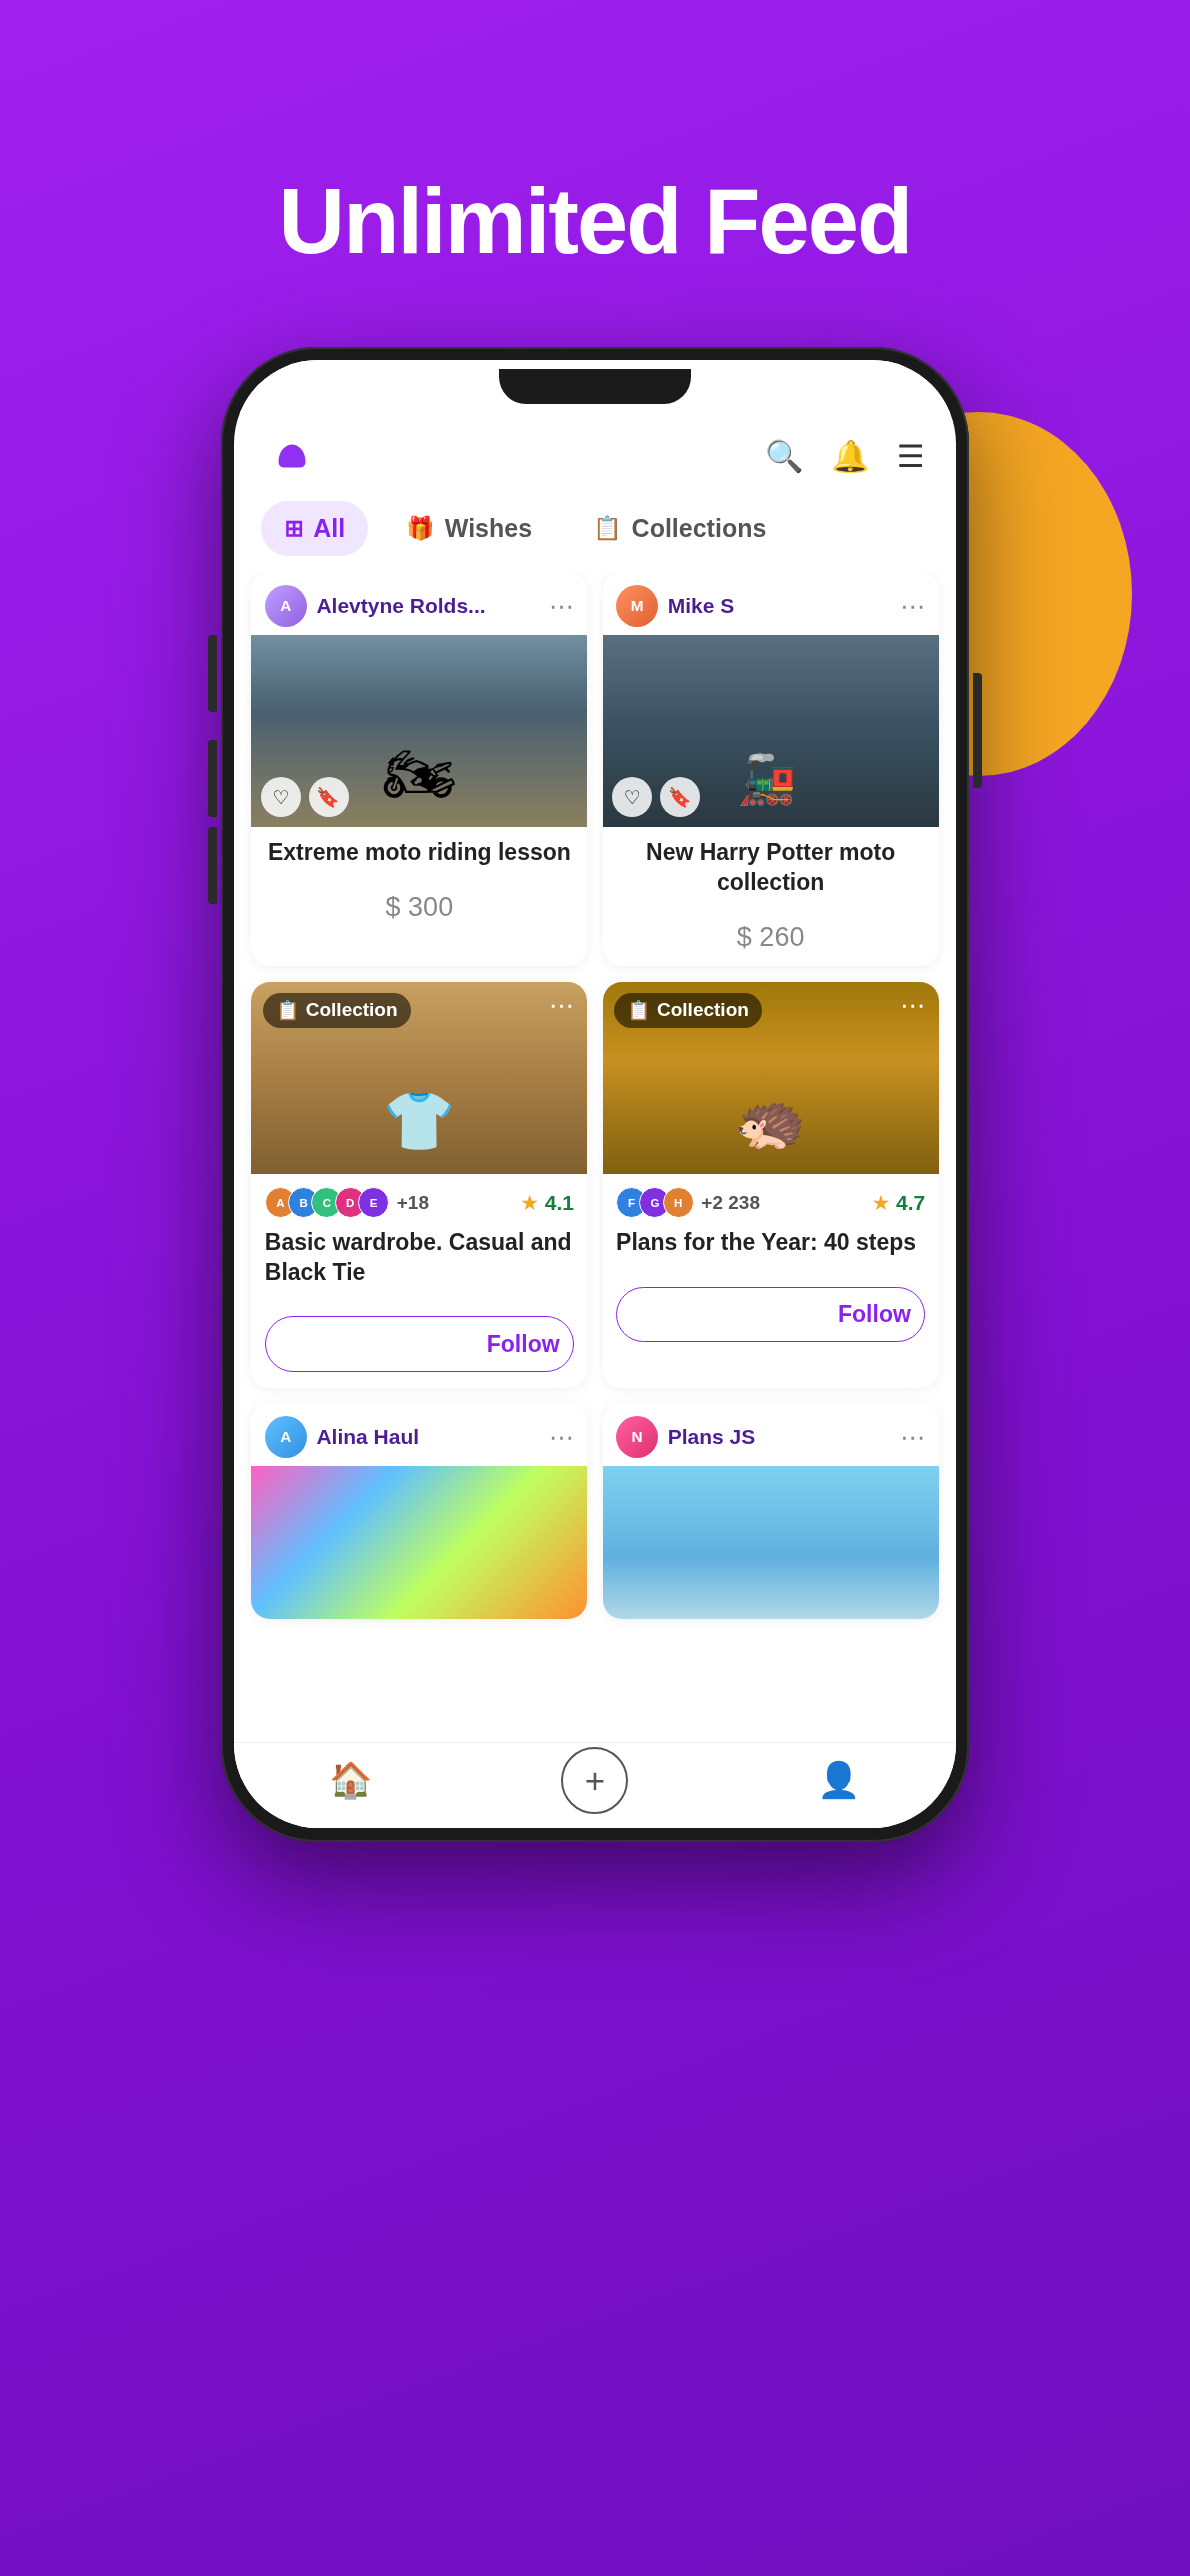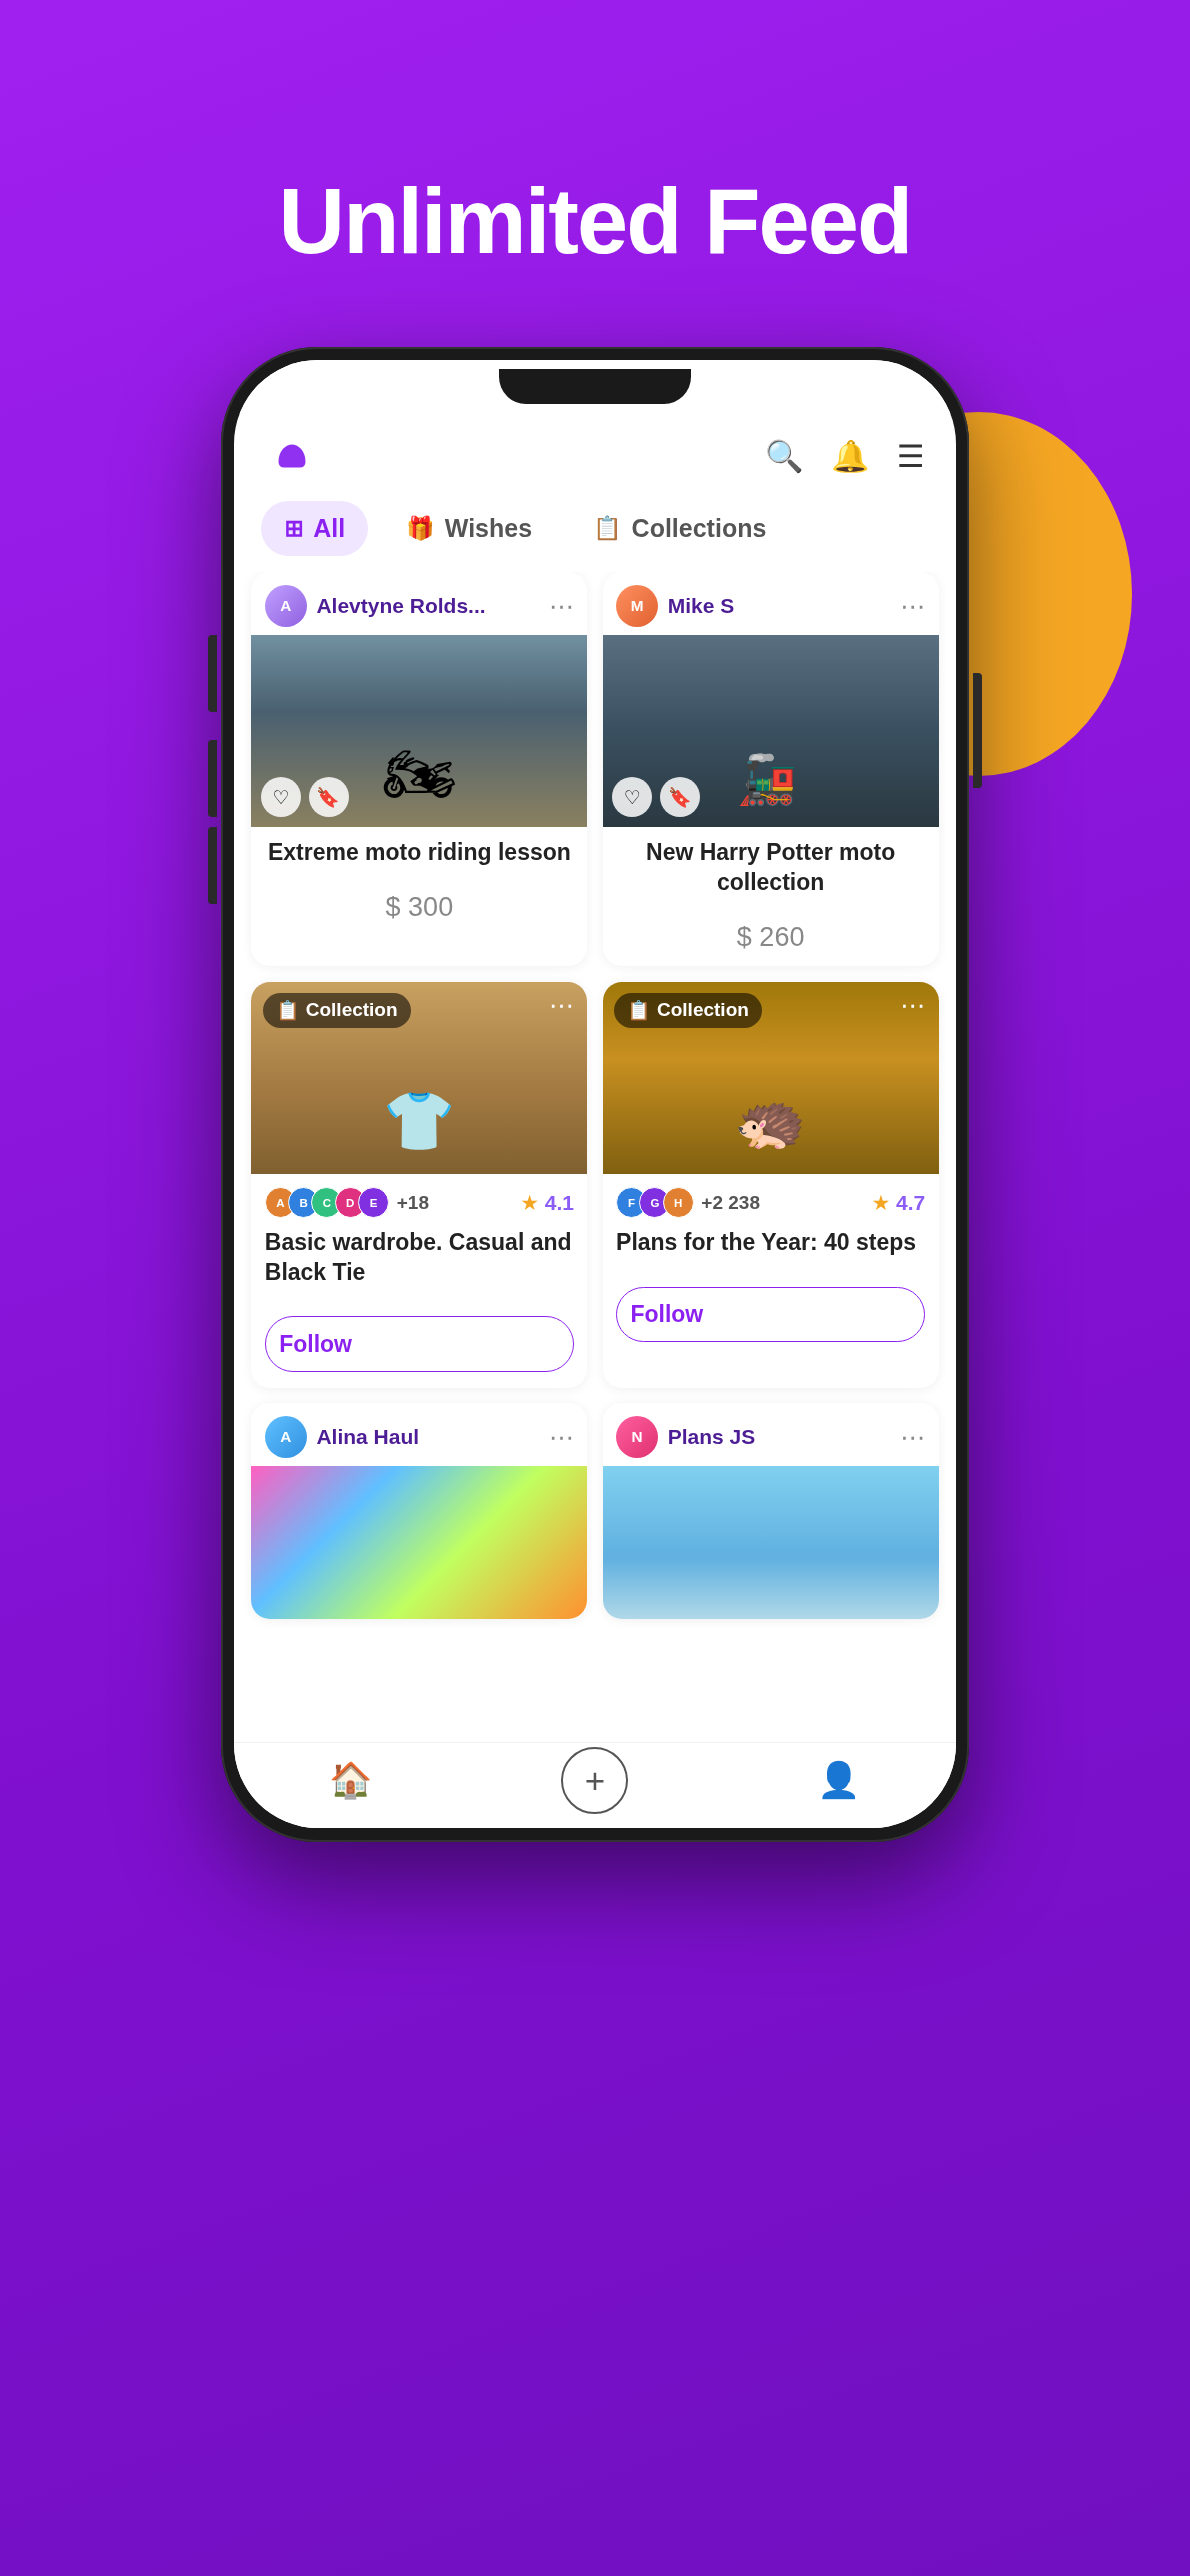--- a/index.html
+++ b/index.html
@@ -431,41 +431,41 @@
     }
 
     .rating {
       display: flex;
       align-items: center;
       gap: 5.8px;
       margin-left: auto;
     }
 
     .star-icon { color: #f5a623; font-size: 21px; }
-    .rating-val { font-size: 21px; font-weight: 700; color: #8b5cf6; }
+    .rating-val { font-size: 21px; font-weight: 700; color: #15803d; }
 
     .coll-title {
       font-size: 23px;
       font-weight: 700;
       color: #222;
       margin-bottom: 29px;
       line-height: 1.3;
     }
 
     .follow-btn {
       width: 100%;
       padding: 13.4px;
       border: 1.9px solid #8b20f0;
       background: white;
       color: #8b20f0;
       font-size: 23px;
       font-weight: 700;
       border-radius: 38px;
       cursor: pointer;
-      text-align: left;
+      text-align: right;
     }
 
     
     .user-card-row {
       display: flex;
       gap: 15.3px;
     }
 
     .user-post-card {
       flex: 1;

